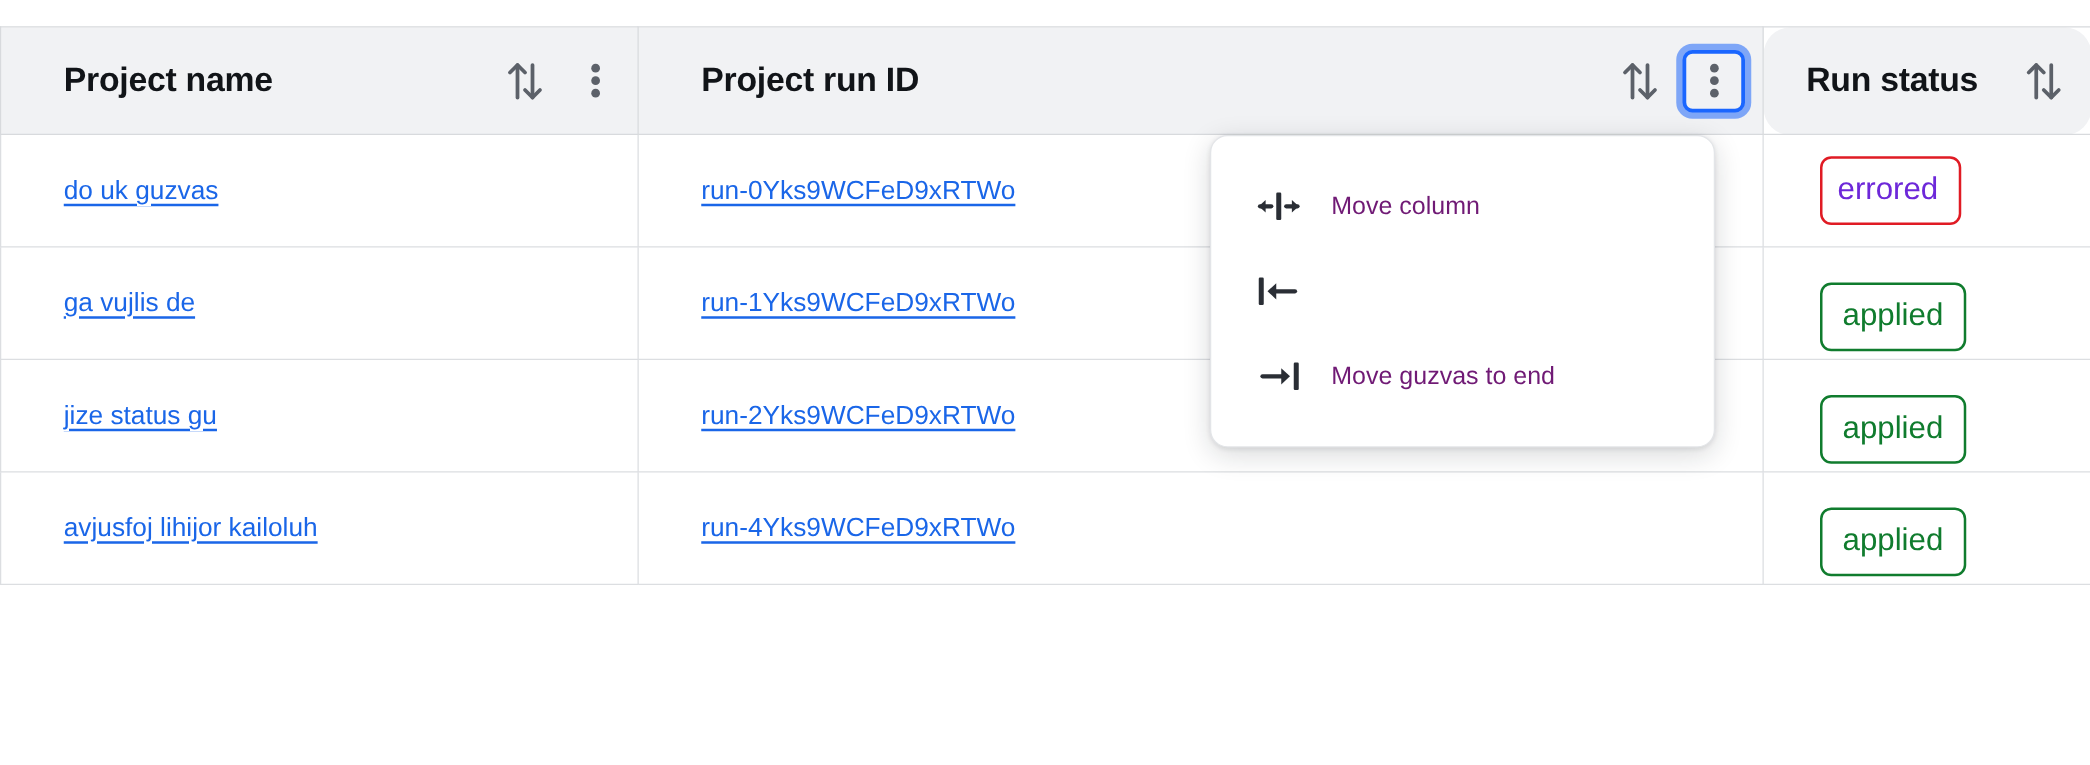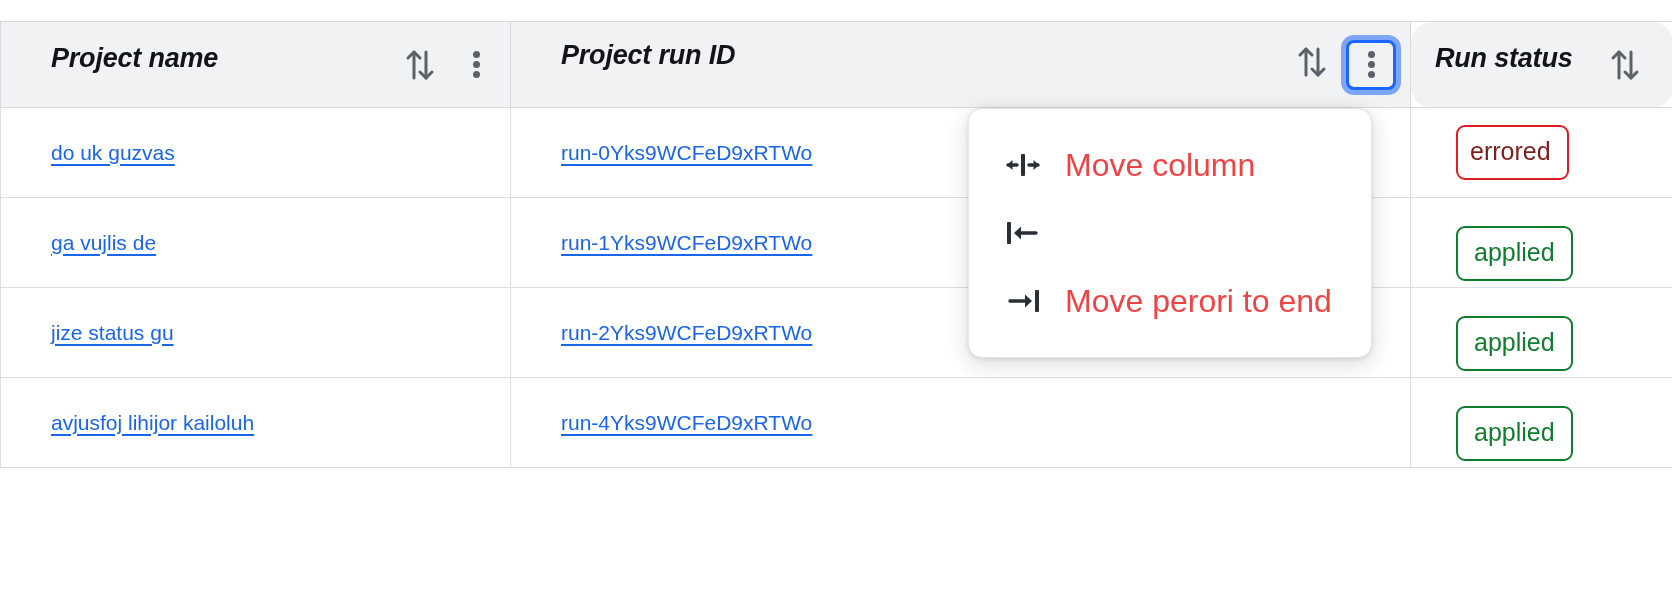--- a/index.html
+++ b/index.html
@@ -39,29 +39,28 @@
   th {
     background: #f1f2f4;
     border-top: 1px solid #d8dadd;
     border-bottom: 1px solid #d8dadd;
     border-right: 1px solid #d8dadd;
     padding: 0 0 0 50px;
     text-align: left;
     vertical-align: middle;
   }
   th.first { border-left: 1px solid #d8dadd; }
-  th.last  { border-right: none; padding-left: 24px; border-radius: 21px; }
+  th.last  { border-right: none; padding-left: 34px; border-radius: 21px; }
 
   .th-inner {
     display: flex;
-    align-items: flex-start;
+    align-items: center;
     width: 100%;
     height: 100%;
     padding-right: 14px;
-    font-style: italic;
   }
 
   .th-label {
     font-size: 27px;
     font-weight: bold;
     color: #111418;
     letter-spacing: -0.2px;
     white-space: nowrap;
   }
 
@@ -126,21 +125,21 @@
 
   .badge {
     display: inline-block;
     font-size: 25px;
     line-height: 1;
     padding: 12px 16px 14px;
     border-radius: 9px;
     border: 2px solid;
     white-space: nowrap;
   }
-  .badge.errored { color: #7f1d1d; border-color: #e01b24; padding-left: 12px; }
+  .badge.errored { color: #6d28d9; border-color: #e01b24; padding-left: 12px; }
   .badge.applied { color: #107c2e; border-color: #107c2e; margin-top: 21px; }
   .badge.planned { color: #bf5700; border-color: #bf5700; }
 
   
   .menu {
     position: absolute;
     left: 968px;
     top: 108px;
     width: 404px;
     background: #ffffff;
@@ -167,22 +166,22 @@
     width: 40px;
     height: 32px;
     flex: 0 0 40px;
     display: inline-flex;
     align-items: center;
     justify-content: center;
     margin-right: 22px;
   }
 
   .menu-label {
-    font-size: 32px;
-    color: #ef4444;
+    font-size: 20px;
+    color: #701a75;
     white-space: nowrap;
   }
 
   svg { display: block; }
 </style>
 </head>
 <body>
 
 <div id="root">
 
@@ -349,18 +348,18 @@
     <div class="menu-item">
       <span class="menu-icon">
         <svg width="38" height="26" viewBox="0 0 38 26" aria-hidden="true">
           <g fill="#2a2e35">
             <rect x="31" y="2" width="4" height="22" rx="1"></rect>
             <path d="M25 13 L6 13" stroke="#2a2e35" stroke-width="3.4" stroke-linecap="round"></path>
             <path d="M21 6.5 L28 13 L21 19.5 Z"></path>
           </g>
         </svg>
       </span>
-      <span class="menu-label">Move perori to end</span>
+      <span class="menu-label">Move guzvas to end</span>
     </div>
 
   </div>
 
 </div>
 
 </body></html>

